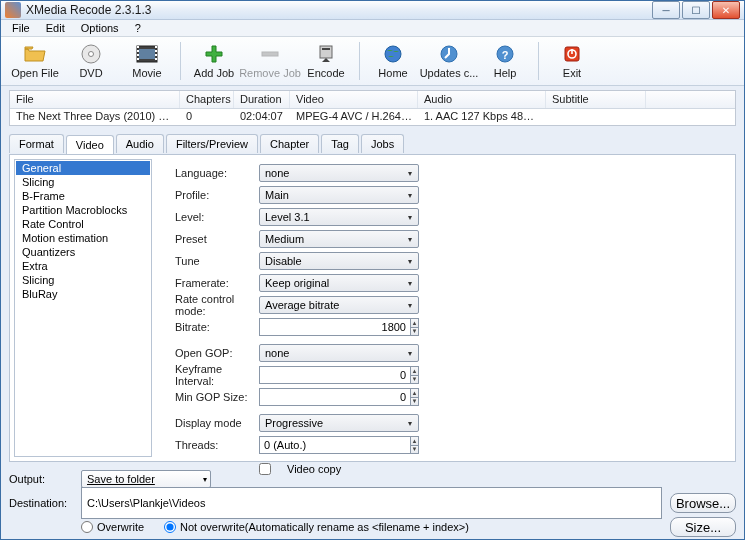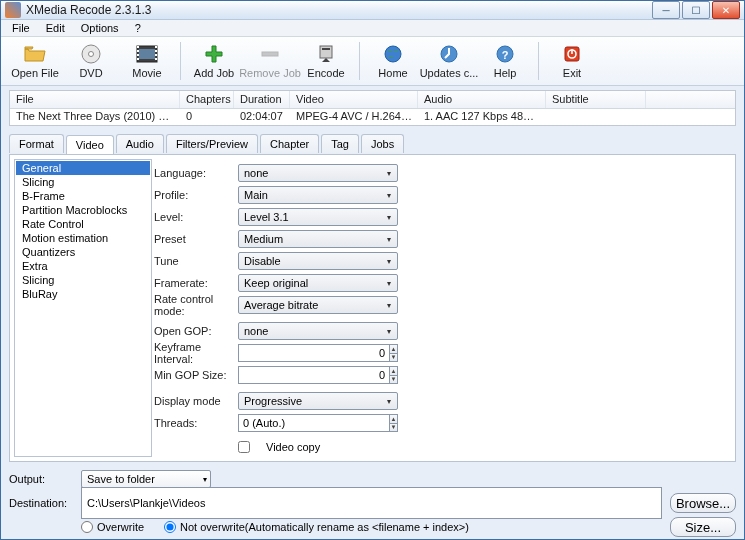--- a/index.html
+++ b/index.html
@@ -23,39 +23,39 @@
 .filelist { margin: 4px 8px 2px 8px; background: #fff; border: 1px solid #c0c8d4; height: 48px; }
 .fl-header { display: flex; background: linear-gradient(#fdfdfe,#eef2f8); border-bottom: 1px solid #d0d8e2; height: 18px; }
 .fl-col { padding: 2px 6px; border-right: 1px solid #e0e6ee; font-size: 11px; color: #222; overflow: hidden; white-space: nowrap; }
 .fl-row { display: flex; height: 16px; }
 .fl-cell { padding: 1px 6px; font-size: 11px; color: #222; overflow: hidden; white-space: nowrap; text-overflow: ellipsis; }
 .tabs-wrap { margin: 6px 8px 2px 8px; }
 .tabs { display: flex; align-items: flex-start; height: 20px; position: relative; z-index: 2; }
 .tab { padding: 3px 9px; background: linear-gradient(#f6f8fb,#eaeff6); border: 1px solid #b8c4d4; border-bottom: none; border-radius: 3px 3px 0 0; margin-right: 2px; font-size: 11px; cursor: default; }
 .tab.active { background: #fff; position: relative; top: 1px; }
 .tab-content { border: 1px solid #b8c4d4; background: #fff; height: 308px; display: flex; padding: 4px; }
-.sidelist { width: 138px; background: #fff; border: 1px solid #b8c4d4; margin-right: 0; padding: 1px; }
+.sidelist { width: 138px; background: #fff; border: 1px solid #b8c4d4; margin-right: 21px; padding: 1px; }
 .side-item { padding: 1px 6px; font-size: 11px; cursor: default; }
 .side-item.sel { background: #3478d0; color: #fff; }
 .props { flex: 1; padding: 4px 2px; }
 .prow { display: flex; align-items: center; height: 20px; margin-bottom: 2px; }
 .plabel { width: 84px; font-size: 11px; color: #222; }
 .pselect { position: relative; width: 160px; height: 18px; background: linear-gradient(#f6f7f9,#e6e9ee); border: 1px solid #8a97a8; border-radius: 2px; display: flex; align-items: center; padding: 0 18px 0 5px; font-size: 11px; cursor: default; }
 .pselect::after { content: "▾"; position: absolute; right: 0; top: 0; bottom: 0; width: 16px; display: flex; align-items: center; justify-content: center; color: #333; font-size: 8px; }
 .pspinner { display: flex; width: 160px; height: 18px; }
 .pspinner input { flex: 1; border: 1px solid #8a97a8; border-right: none; padding: 0 4px; font-size: 11px; text-align: right; }
 .spin-btns { width: 16px; display: flex; flex-direction: column; }
 .spin-b { flex: 1; border: 1px solid #8a97a8; background: linear-gradient(#f6f7f9,#e6e9ee); font-size: 6px; display: flex; align-items: center; justify-content: center; color: #444; }
 .spin-b:first-child { border-bottom: none; }
 .pcheck { display: flex; align-items: center; gap: 16px; font-size: 11px; }
 .pcheck input { width: 12px; height: 12px; }
 .bottom-section { margin: 4px 8px 4px 8px; }
 .brow { display: flex; align-items: center; height: 22px; margin-bottom: 2px; }
 .blabel { width: 72px; font-size: 11px; }
-.bselect { width: 130px; height: 18px; background: linear-gradient(#fff,#f0f2f6); border: 1px solid #8a97a8; border-radius: 2px; display: flex; align-items: center; padding: 0 18px 0 5px; font-size: 11px; position: relative; }
+.bselect { width: 130px; height: 18px; background: linear-gradient(#fff,#f0f2f6); border: 1px solid #8a97a8; border-radius: 2px; display: flex; align-items: center; padding: 0 18px 0 5px; font-size: 11px; position: relative; text-decoration: underline; }
 .bselect::after { content: "▾"; position: absolute; right: 3px; font-size: 8px; }
 .binput { flex: 1; height: 32px; border: 1px solid #8a97a8; padding: 0 5px; font-size: 11px; background: #fff; }
 .bbtn { width: 66px; height: 20px; margin-left: 8px; background: linear-gradient(#fdfdfe,#e8ecf2); border: 1px solid #8a97a8; border-radius: 8px; font-size: 13px; cursor: default; }
 .radio-row { display: flex; align-items: center; gap: 20px; padding-left: 72px; }
 .radio-opt { display: flex; align-items: center; gap: 4px; font-size: 11px; }
 .radio-opt input { width: 12px; height: 12px; }
 svg { display: block; }
 </style>
 </head>
 <body>
@@ -256,20 +256,30 @@
             <div class="pselect">Disable</div>
           </div>
         <div class="prow">
             <div class="plabel">Framerate:</div>
             <div class="pselect">Keep original</div>
           </div>
         <div class="prow">
             <div class="plabel">Rate control mode:</div>
             <div class="pselect">Average bitrate</div>
           </div>
+        <div class="prow">
+            <div class="plabel">Bitrate:</div>
+          <div class="pspinner">
+              <input value="1800" style="">
+              <div class="spin-btns">
+                <div class="spin-b">▲</div>
+                <div class="spin-b">▼</div>
+              </div>
+            </div>
+        </div>
         <div class="prow" style="margin-top:6px">
             <div class="plabel">Open GOP:</div>
             <div class="pselect">none</div>
           </div>
         <div class="prow">
             <div class="plabel">Keyframe Interval:</div>
           <div class="pspinner">
               <input value="0" style="">
               <div class="spin-btns">
                 <div class="spin-b">▲</div>

